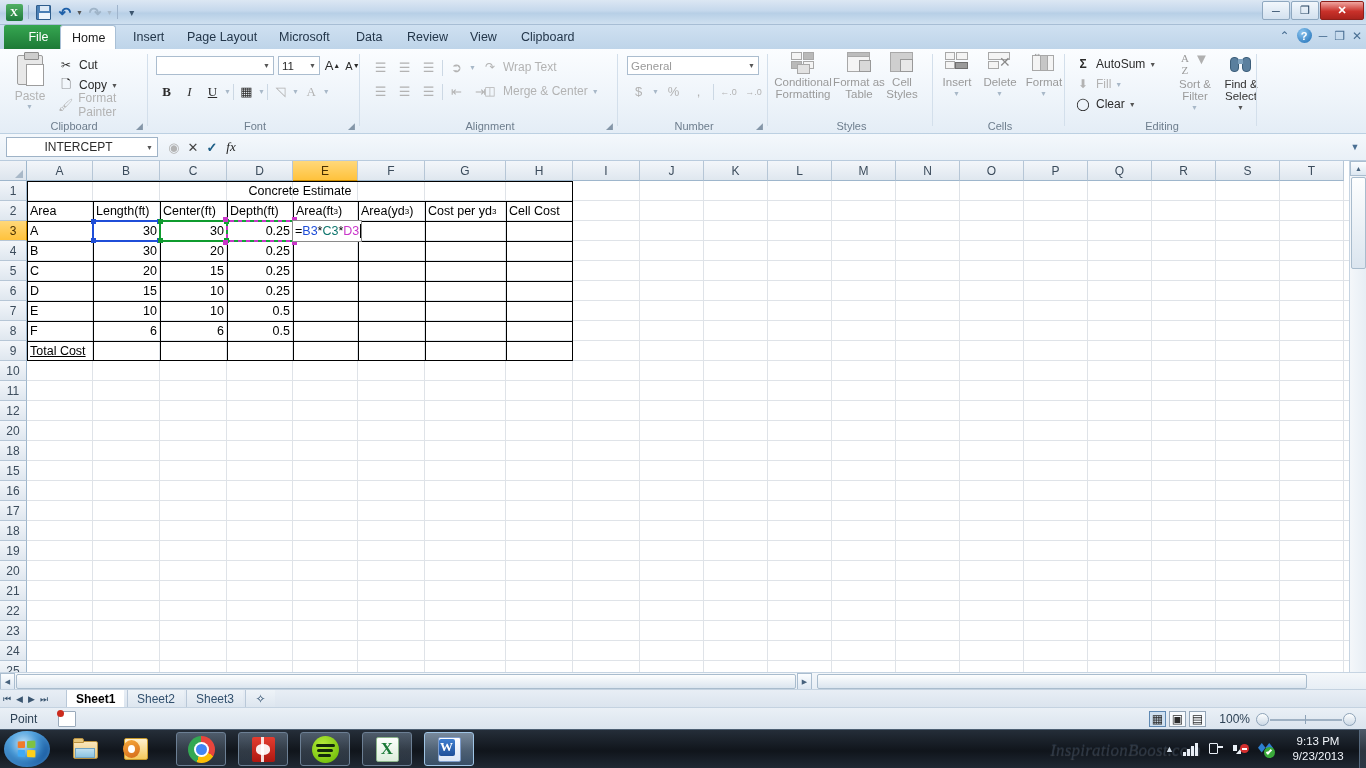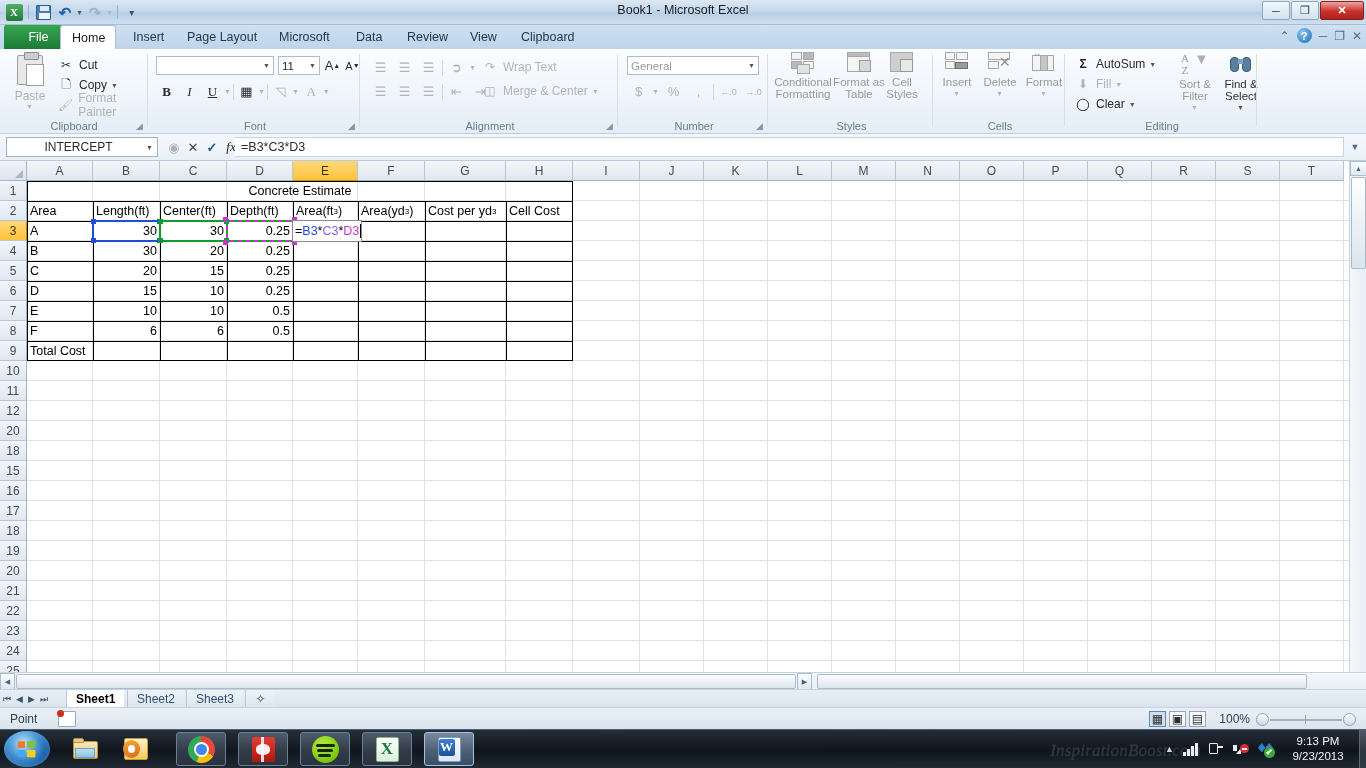--- a/index.html
+++ b/index.html
@@ -351,21 +351,20 @@
         <span class="tiny-caret">▼</span>
         <div class="qat-btn">
             <span class="redo-ico">↷</span>
           </div>
         <span class="tiny-caret dim">▼</span>
         <div class="qat-sep"></div>
         <div class="qat-btn">
             <span style="font-size:10px;color:#3c556e;">▾</span>
           </div>
       </div>
-      <div id="win-title">Book1  -  Microsoft Excel</div>
       <div id="win-controls">
         <div class="wbtn">─</div>
         <div class="wbtn">❐</div>
         <div class="wbtn close">✕</div>
       </div>
     </div>
 
     <div id="tabstrip">
       <div class="tab file" style="left:4px;width:69px;">File</div>
       <div class="tab active" style="left:60px;width:56px;">Home</div>
@@ -606,21 +605,20 @@
       <div id="namebox">
         <span class="nbv">INTERCEPT</span>
         <span style="font-size:7px;color:#555;">▼</span>
       </div>
       <div id="fb-btns">
         <span class="fbico dis">◉</span>
         <span class="fbico" style="color:#444;">✕</span>
         <span class="fbico" style="color:#1d5e86;font-weight:bold;">✓</span>
         <span class="fbico" style="font-style:italic;font-family:'Liberation Serif',serif;color:#222;">fx</span>
       </div>
-      <div id="formula-input">=B3*C3*D3</div>
       <div id="fb-expand">▼</div>
     </div>
 
     <div id="gridwrap">
 
       <div id="colhead">
         <div class="corner"></div>
         <div id="colhead-cells" style="display:flex;">
             <div class="ch" style="width: 66px;">A</div>
             <div class="ch" style="width: 67px;">B</div>
@@ -763,21 +761,21 @@
             <div class="cell num" style="left: 133px; top: 100px; width: 67px;">10</div>
             <div class="cell num" style="left: 200px; top: 100px; width: 66px;">0.25</div>
             <div class="cell" style="left: 0px; top: 120px; width: 66px;">E</div>
             <div class="cell num" style="left: 66px; top: 120px; width: 67px;">10</div>
             <div class="cell num" style="left: 133px; top: 120px; width: 67px;">10</div>
             <div class="cell num" style="left: 200px; top: 120px; width: 66px;">0.5</div>
             <div class="cell" style="left: 0px; top: 140px; width: 66px;">F</div>
             <div class="cell num" style="left: 66px; top: 140px; width: 67px;">6</div>
             <div class="cell num" style="left: 133px; top: 140px; width: 67px;">6</div>
             <div class="cell num" style="left: 200px; top: 140px; width: 66px;">0.5</div>
-            <div class="cell" style="left: 0px; top: 160px; width: 66px;">Total Cost</div>
+            <div class="cell" style="left: 0px; top: 160px; width: 66px; text-decoration: underline;">Total Cost</div>
           </div>
 
         <div id="sel-b3" style="left: 65px; top: 39px; width: 69px; height: 22px;">
             <div class="handle h-blue" style="inset: -3px auto auto -3px;"></div>
             <div class="handle h-blue" style="inset: auto auto -3px -3px;"></div>
             <div class="handle h-blue" style="inset: -3px -3px auto auto;"></div>
             <div class="handle h-blue" style="inset: auto -3px -3px auto;"></div>
           </div>
         <div id="sel-c3" style="left: 132px; top: 39px; width: 69px; height: 22px;">
             <div class="handle h-green" style="inset: -3px auto auto -3px;"></div>
@@ -789,21 +787,21 @@
             <div class="handle h-purple" style="inset: -3px auto auto -3px;"></div>
             <div class="handle h-purple" style="inset: auto auto -3px -3px;"></div>
             <div class="handle h-purple" style="inset: -3px -3px auto auto;"></div>
             <div class="handle h-purple" style="inset: auto -3px -3px auto;"></div>
           </div>
 
         <div id="edit-cell" style="left: 265px; top: 39px; min-width: 67px; height: 22px;">
             <span style="color: rgb(0, 0, 0);">=</span>
             <span style="color: rgb(31, 78, 216);">B3</span>
             <span style="color: rgb(0, 0, 0);">*</span>
-            <span style="color: #8b5cf6;">C3</span>
+            <span style="color: #0f766e;">C3</span>
             <span style="color: rgb(0, 0, 0);">*</span>
             <span style="color: rgb(201, 53, 201);">D3</span>
             <span class="caret-bar"></span>
           </div>
       </div>
 
       <div id="vscroll">
         <div class="sb-arrow" style="left:0;top:0;width:17px;height:15px;">▲</div>
         <div class="sb-thumb" style="left:1px;top:16px;width:15px;height:92px;"></div>
         <div class="sb-arrow" style="left:0;bottom:0;width:17px;height:15px;">▼</div>

